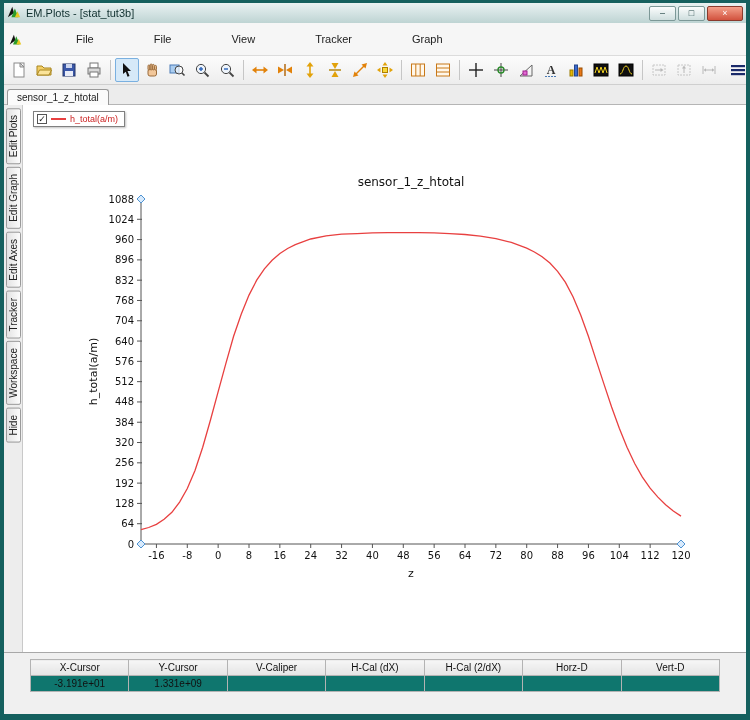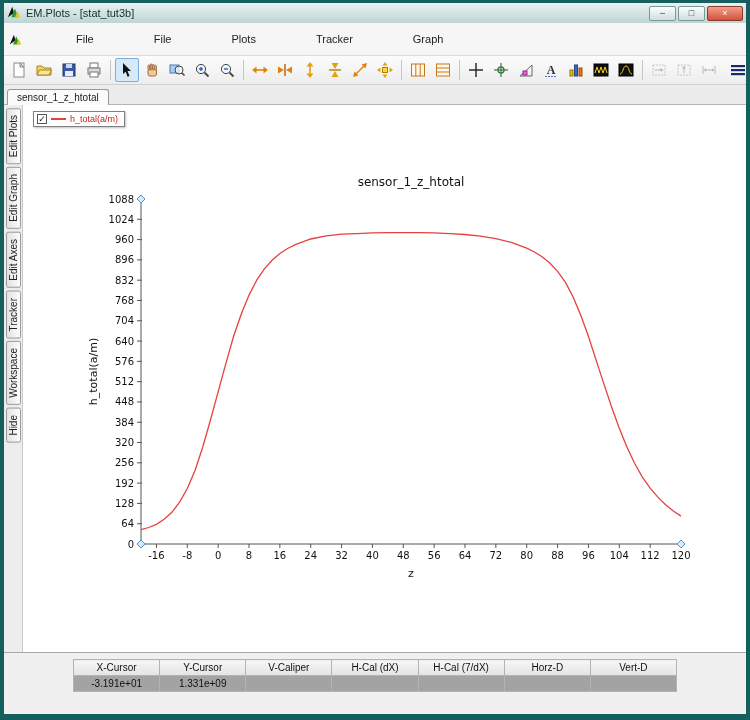--- a/index.html
+++ b/index.html
@@ -87,28 +87,28 @@
   #chart-svg{position:absolute;left:58px;top:64px;}
   #chart-svg .tk{font:10px "DejaVu Sans",sans-serif;fill:#111;}
   #chart-svg .ct{font:12px "DejaVu Sans",sans-serif;fill:#111;}
   #chart-svg .al{font:11px "DejaVu Sans",sans-serif;fill:#111;}
   
   .statusarea{
     flex:0 0 62px;height:62px;border-top:1px solid #a8a8a8;background:#f0f0f0;
     padding-top:6px;
   }
   .status-table{
-    width:604px;margin:0 auto;border-collapse:collapse;font-size:10px;color:#111;
+    width:690px;margin:0 auto;border-collapse:collapse;font-size:10px;color:#111;
     table-layout:fixed;
   }
   .status-table th,.status-table td{
     border:1px solid #b3b3b3;height:16px;text-align:center;font-weight:normal;padding:0 2px;
   }
   .status-table th{background:linear-gradient(#f6f6f6,#e4e4e4);}
-  .status-table td{background:#a3a3a3;}
+  .status-table td{background:#0f766e;}
 </style>
 </head>
 <body>
 
 <div class="window">
 
   <div class="titlebar">
     <span>
       <svg width="14" height="14" viewBox="0 0 16 16">
           <polygon points="1,14 6,2 8,9" fill="#111"></polygon>
@@ -127,21 +127,21 @@
   <div class="menubar">
     <span class="menu-logo">
       <svg width="13" height="13" viewBox="0 0 16 16">
           <polygon points="1,14 6,2 8,9" fill="#111"></polygon>
           <polygon points="5,14 9,4 13,14" fill="#2a9a2a"></polygon>
           <polygon points="9,14 12,7 15,14" fill="#e8c820"></polygon>
         </svg>
     </span>
     <span class="menu-item">File</span>
     <span class="menu-item">File</span>
-    <span class="menu-item">Plots</span>
+    <span class="menu-item">View</span>
     <span class="menu-item">Tracker</span>
     <span class="menu-item">Graph</span>
   </div>
 
   <div class="toolbar">
     <span class="tbtn">
         <svg width="18" height="18" viewBox="0 0 18 18">
           <rect x="4" y="2" width="10" height="14" fill="#fff" stroke="#8a8a8a"></rect>
           <path d="M10 2 L14 6 L10 6 Z" fill="#d8d8d8" stroke="#8a8a8a"></path>
         </svg>
@@ -447,21 +447,21 @@
   </div>
 
   <div class="statusarea">
     <table class="status-table">
       <tbody>
           <tr>
         <th>X-Cursor</th>
         <th>Y-Cursor</th>
         <th>V-Caliper</th>
         <th>H-Cal (dX)</th>
-        <th>H-Cal (7/dX)</th>
+        <th>H-Cal (2/dX)</th>
         <th>Horz-D</th>
         <th>Vert-D</th>
       </tr>
       <tr>
         <td>-3.191e+01</td>
         <td>1.331e+09</td>
         <td></td>
         <td></td>
         <td></td>
         <td></td>

